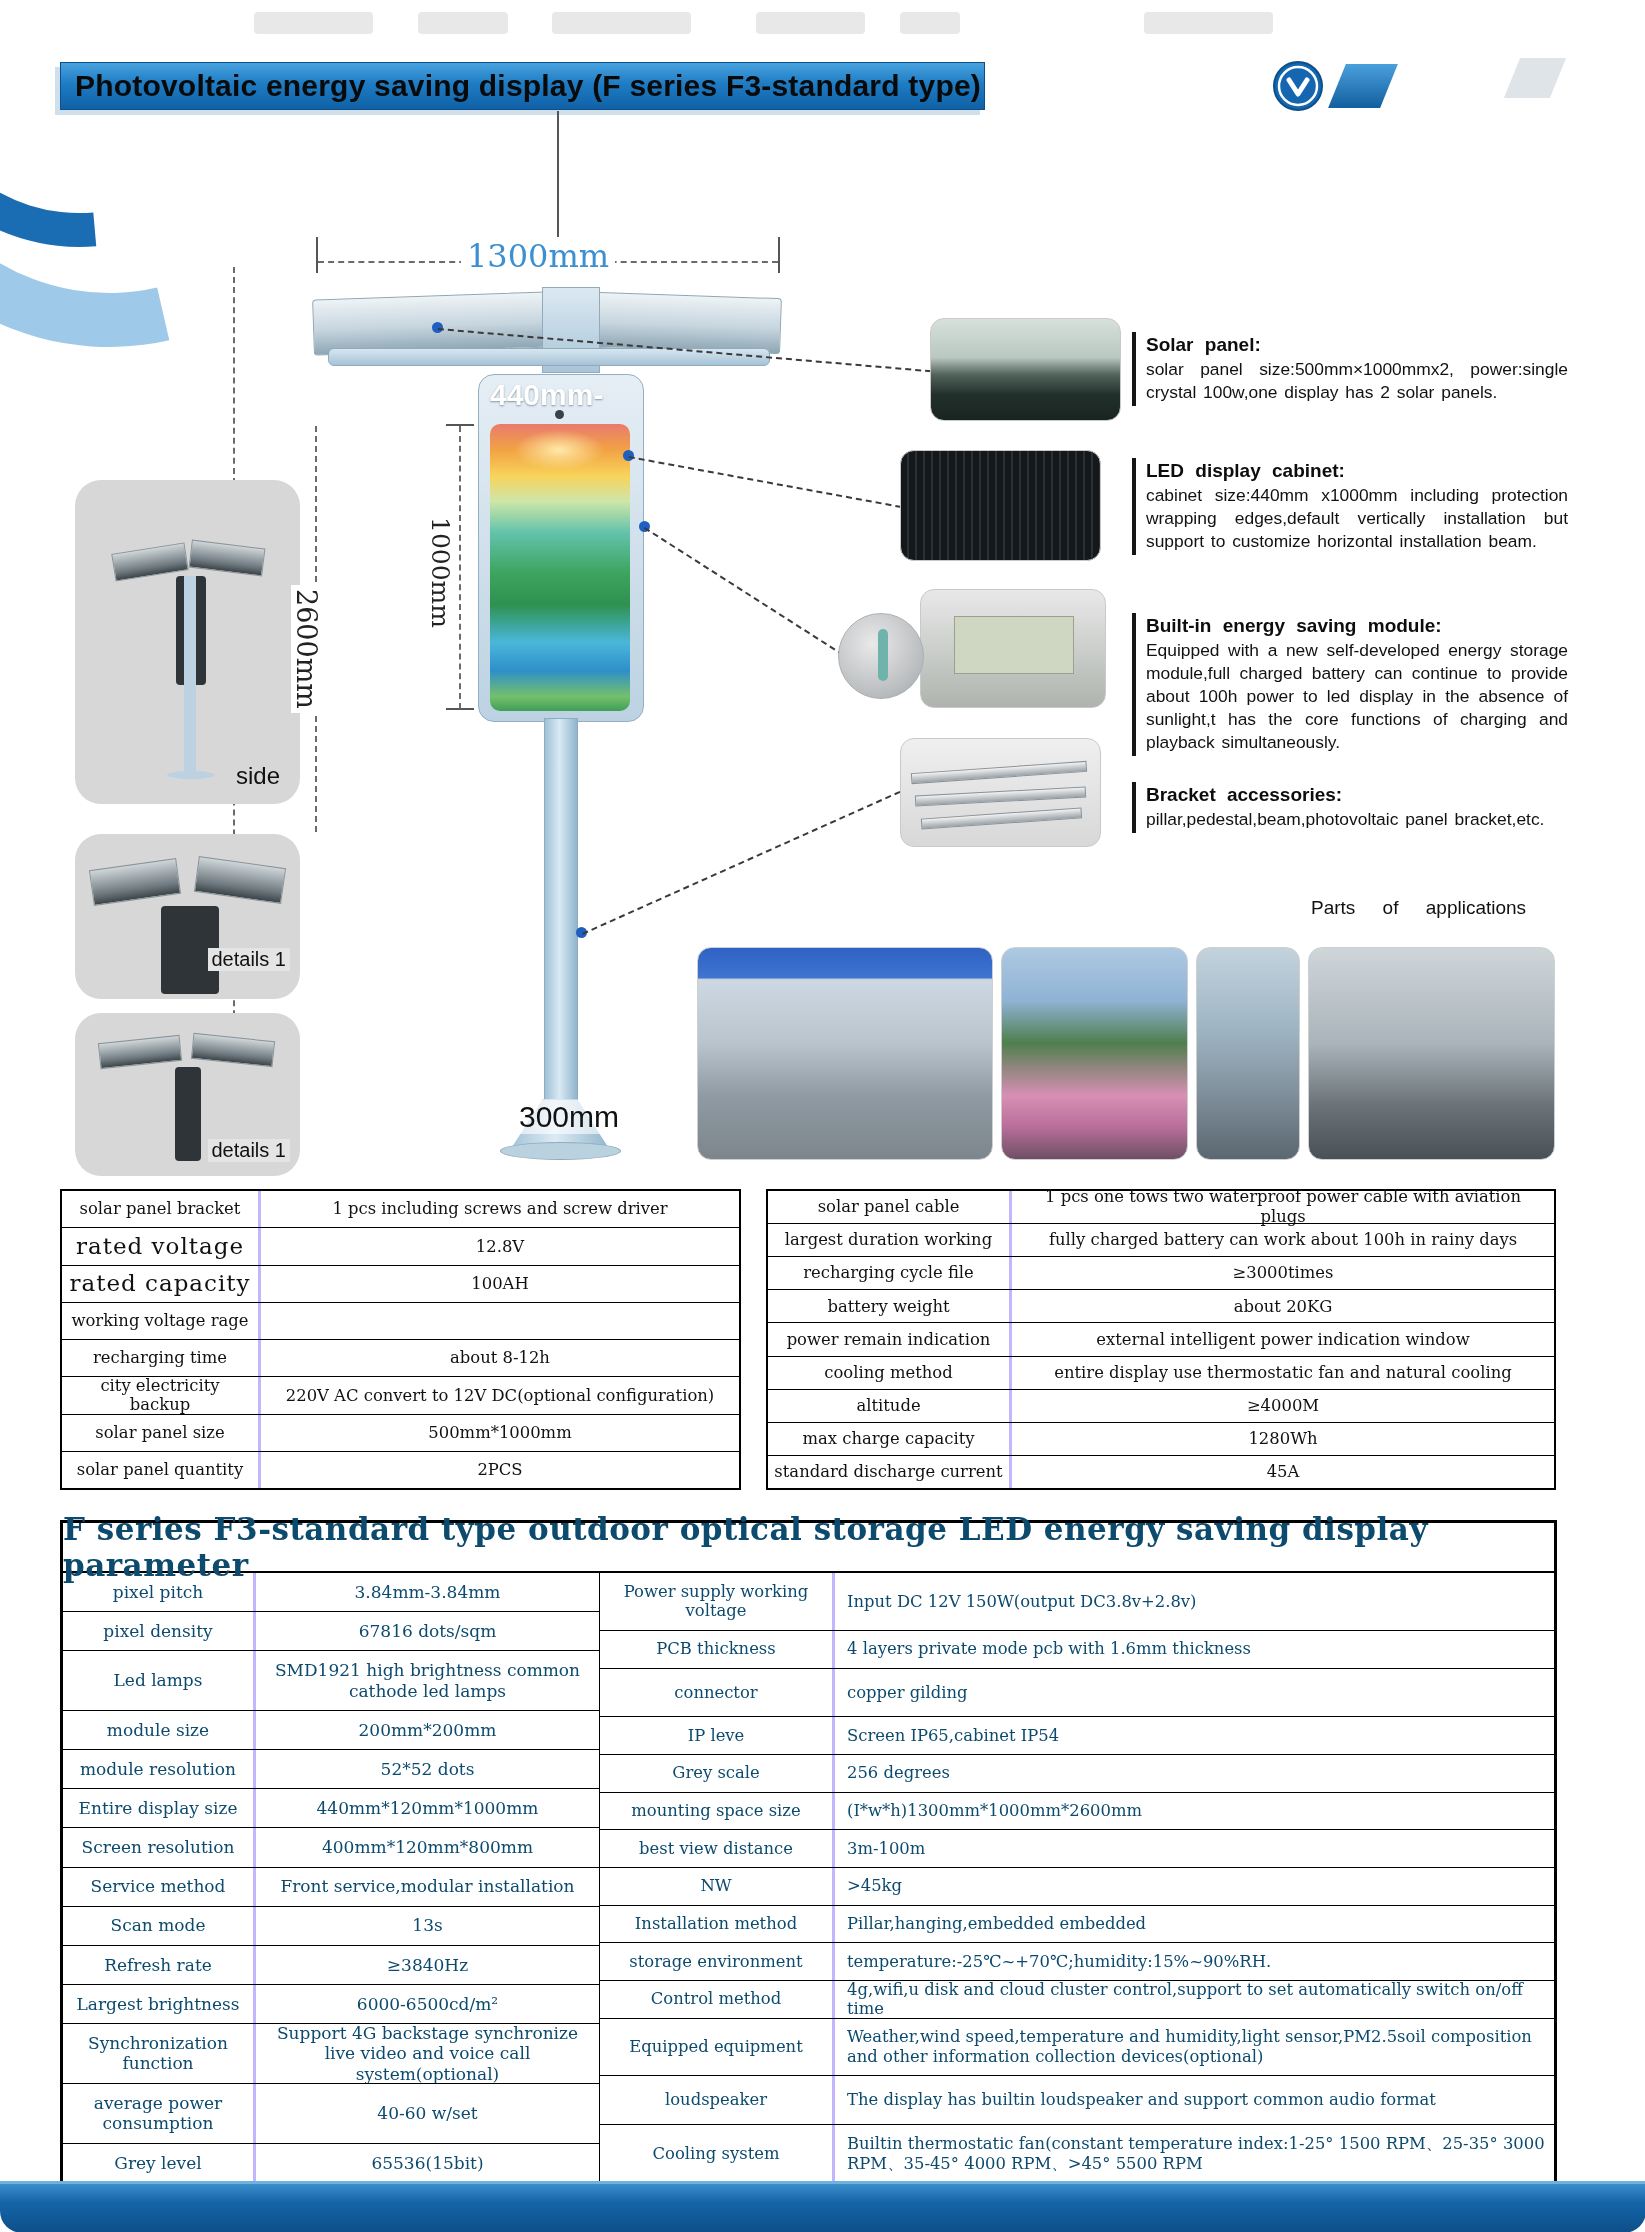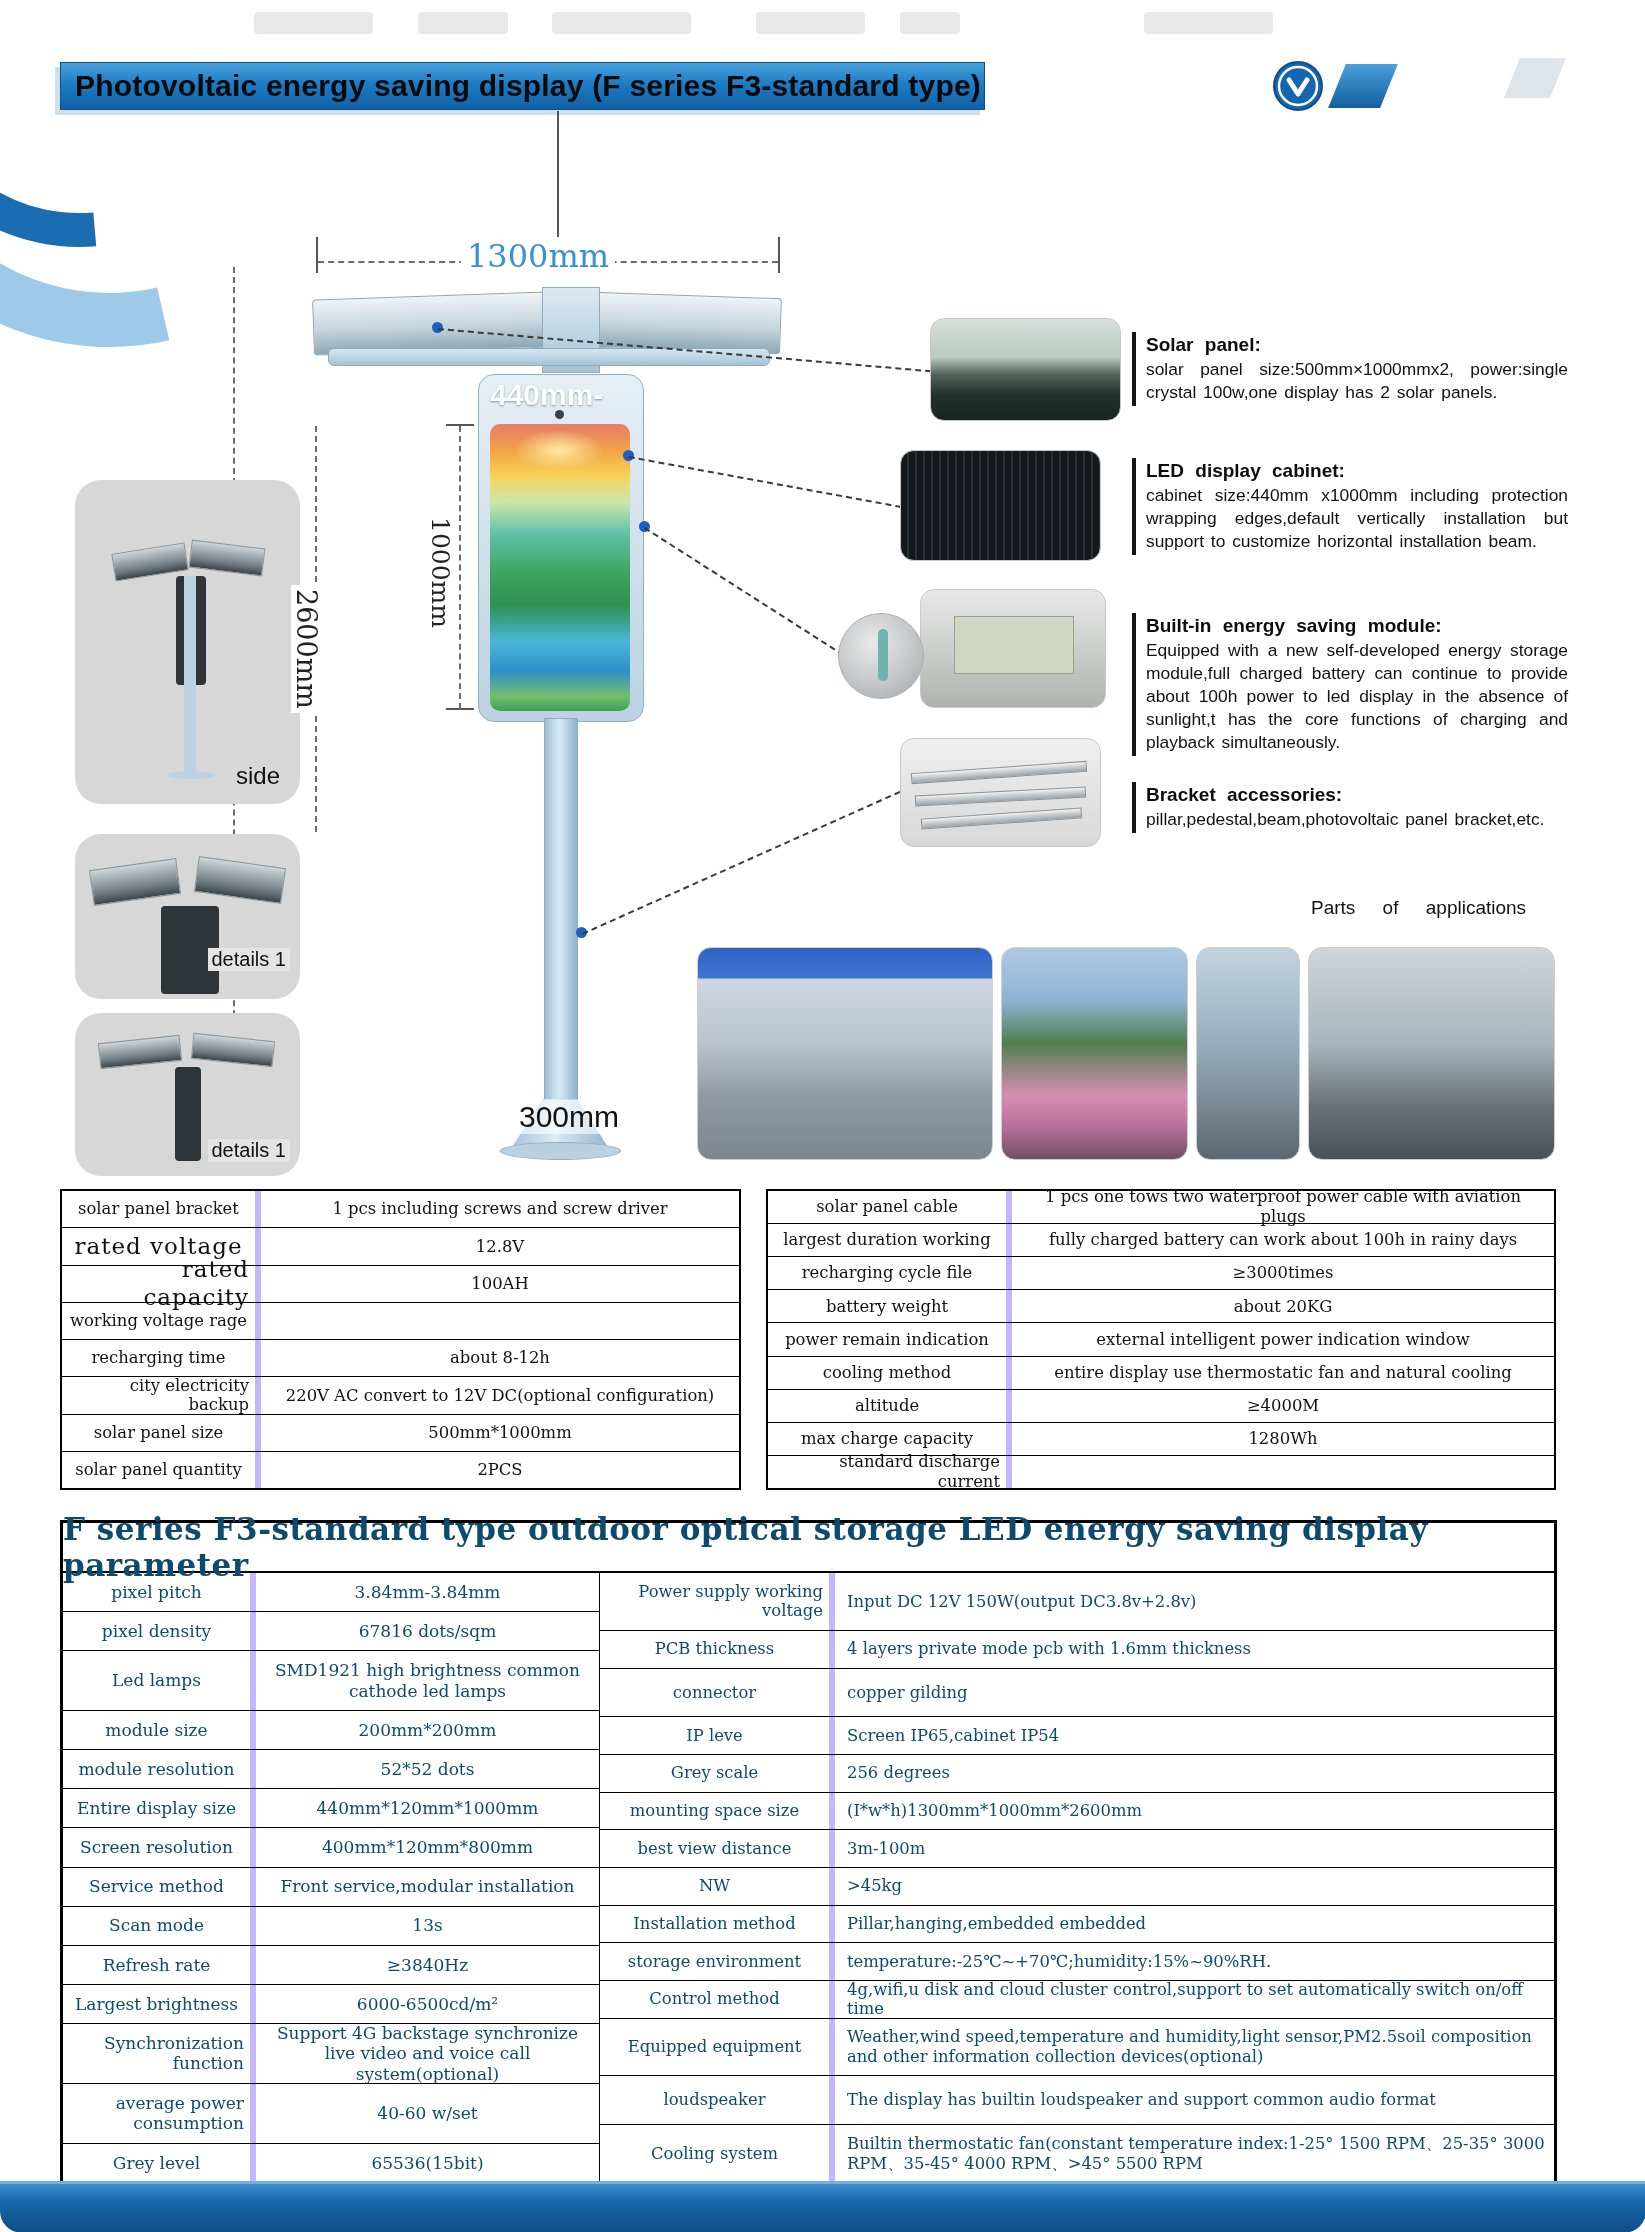--- a/index.html
+++ b/index.html
@@ -86,22 +86,22 @@
   .app1{width:297px;background:linear-gradient(180deg,#2e62c4 0%,#3f74d0 14%,#cdd8e2 15%,#b9c4cd 45%,#8f9aa2 70%,#7d868d 100%);}
   .app2{width:187px;background:linear-gradient(180deg,#aec9e2 0%,#8fb3d4 25%,#4f7f4e 45%,#d88fb4 70%,#b86e9a 85%,#6e4f64 100%);}
   .app3{width:103px;background:linear-gradient(180deg,#c3d3de 0%,#9db3c2 40%,#8a9ba8 60%,#5b6770 100%);}
   .app4{width:247px;background:linear-gradient(180deg,#cfd6da 0%,#aab4ba 45%,#6a7277 75%,#4a5156 100%);}
 
   
   .t1{position:absolute;top:1189px;height:297px;border:2px solid #000;background:#fff;
       display:flex;flex-direction:column;font-family:"DejaVu Serif",serif;font-size:16.4px;color:#111;}
   .trow{display:flex;flex:1;border-top:1px solid #000;min-height:0;}
   .trow:first-child{border-top:none;}
-  .tl{border-right:6px solid #c4b5fd;display:flex;align-items:center;justify-content:center;
-      text-align:right;padding:16px 6px;box-sizing:border-box;line-height:1.2;}
+  .tl{border-right:3px solid #c4b5fd;display:flex;align-items:center;justify-content:center;
+      text-align:center;padding:16px 6px;box-sizing:border-box;line-height:1.2;}
   .tv{flex:1;display:flex;align-items:center;justify-content:center;text-align:center;
       padding:1px 8px;box-sizing:border-box;line-height:1.2;}
   .t1a{left:60px;width:677px;}
   .t1a .tl{width:199px;}
   .t1b{left:766px;width:786px;}
   .t1b .tl{width:244px;}
   .big{font-size:23px;letter-spacing:1px;}
 
   .t2{position:absolute;left:60px;top:1520px;width:1497px;border:3px solid #000;background:#fff;
       font-family:"DejaVu Serif",serif;color:#0c4a6e;box-sizing:border-box;}
@@ -317,20 +317,21 @@
     <div class="trow">
       <div class="tl">altitude</div>
       <div class="tv">≥4000M</div>
     </div>
     <div class="trow">
       <div class="tl">max charge capacity</div>
       <div class="tv">1280Wh</div>
     </div>
     <div class="trow">
       <div class="tl">standard discharge current</div>
+      <div class="tv">45A</div>
     </div>
   </div>
 
   <div class="t2">
     <div class="t2head">F series F3-standard type outdoor optical storage LED energy saving display parameter</div>
     <div class="t2body">
 
       <div class="t2col t2L">
         <div class="trow">
           <div class="tl">pixel pitch</div>

